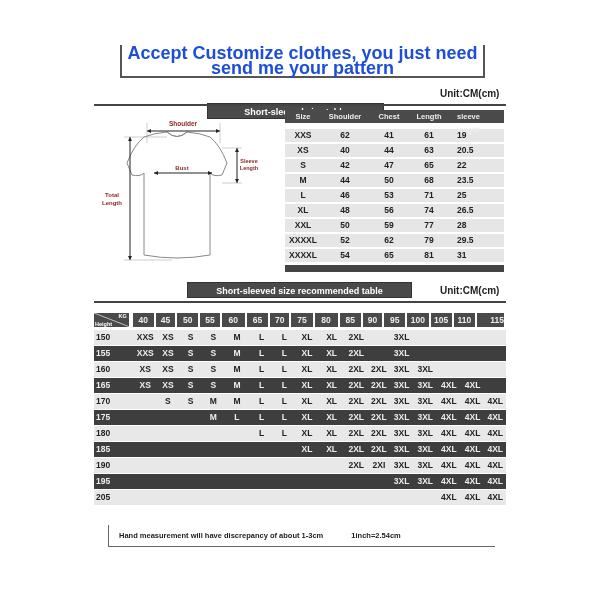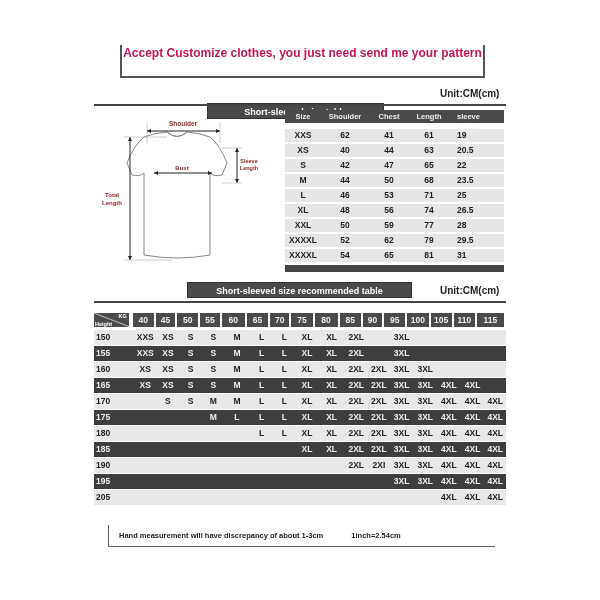--- a/index.html
+++ b/index.html
@@ -1,21 +1,21 @@
 <!DOCTYPE html>
 <html><head>
 <meta charset="utf-8">
 <style>
   * { box-sizing: border-box; margin: 0; padding: 0; }
   html, body { width: 600px; height: 600px; background: #ffffff; overflow: hidden; }
   body { font-family: "Liberation Sans", sans-serif; font-weight: bold; color: #222; position: relative; }
 
   .banner { position: absolute; left: 120px; top: 45px; width: 365px; height: 33px;
             border-left: 2px solid #555; border-right: 2px solid #555; border-bottom: 2px solid #555;
-            text-align: center; font-size: 12px; line-height: 15px; padding-top: 1px; color: #be185d; }
+            text-align: center; font-size: 18px; line-height: 15px; padding-top: 1px; color: #1d4ed8; }
   .banner .l1 { display: block; }
   .banner .l2 { display: block; }
 
   .sec-bar { position: absolute; height: 16px; background: #4a4a4a; color: #fff; font-size: 9px;
              text-align: center; line-height: 16px; border: 1px solid #333; }
   .unit { position: absolute; font-size: 10px; color: #222; }
   .rule { position: absolute; height: 2px; background: #444; }
 
   
   .diagram { position: absolute; left: 92px; top: 115px; width: 190px; height: 150px; }
@@ -189,21 +189,21 @@
       <div class="kgc" style="width: 22px;">65</div>
       <div class="kgc" style="width: 20px;">70</div>
       <div class="kgc" style="width: 22px;">75</div>
       <div class="kgc" style="width: 24px;">80</div>
       <div class="kgc" style="width: 22px;">85</div>
       <div class="kgc" style="width: 20px;">90</div>
       <div class="kgc" style="width: 22px;">95</div>
       <div class="kgc" style="width: 22px;">100</div>
       <div class="kgc" style="width: 22px;">105</div>
       <div class="kgc" style="width: 22px;">110</div>
-      <div class="kgc" style="width: 28px;">115</div>
+      <div class="kgc" style="width: 28px; text-align: right;">115</div>
     </div>
   <div id="rec-rows">
       <div class="row light">
         <span class="h">150</span>
         <span class="cell" style="width: 24px;">XXS</span>
         <span class="cell" style="width: 22px;">XS</span>
         <span class="cell" style="width: 24px;">S</span>
         <span class="cell" style="width: 22px;">S</span>
         <span class="cell" style="width: 26px;">M</span>
         <span class="cell" style="width: 24px;">L</span>

